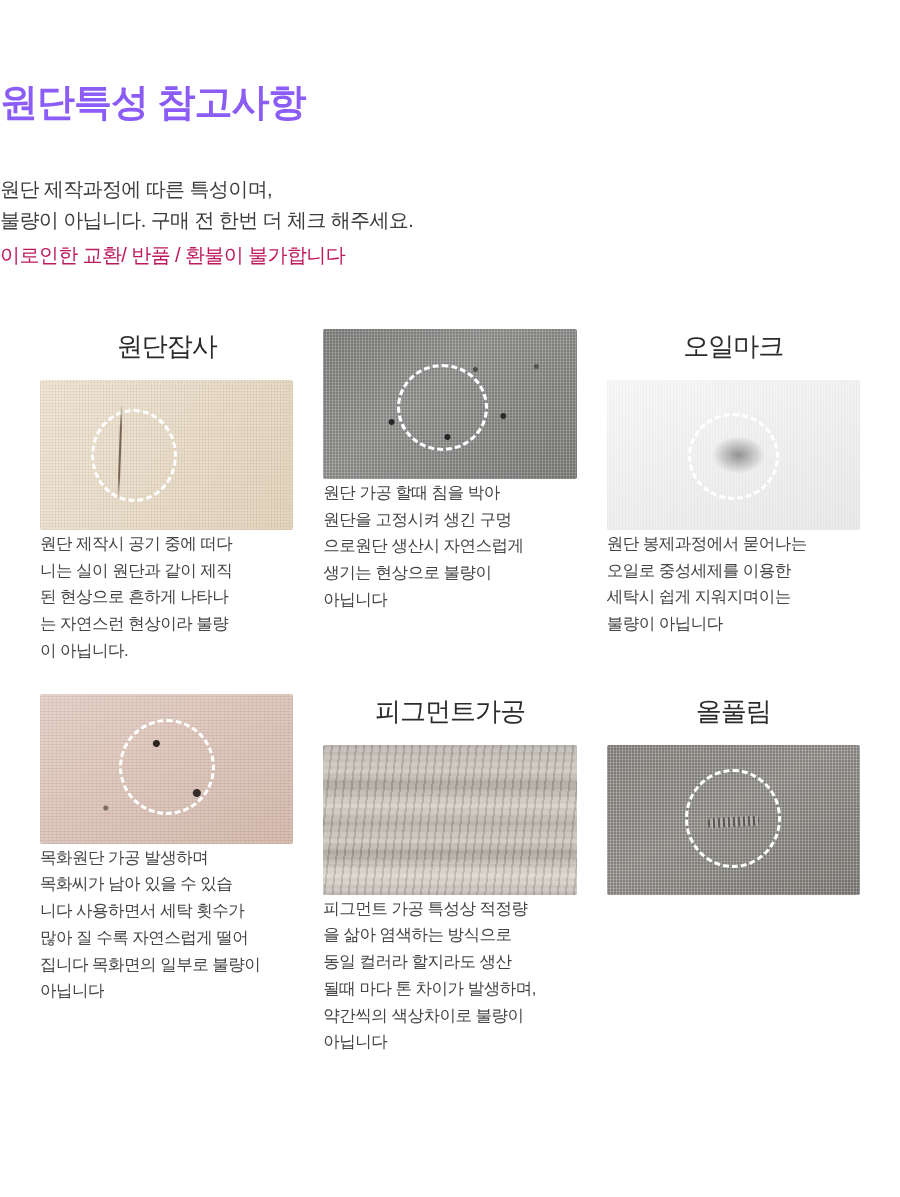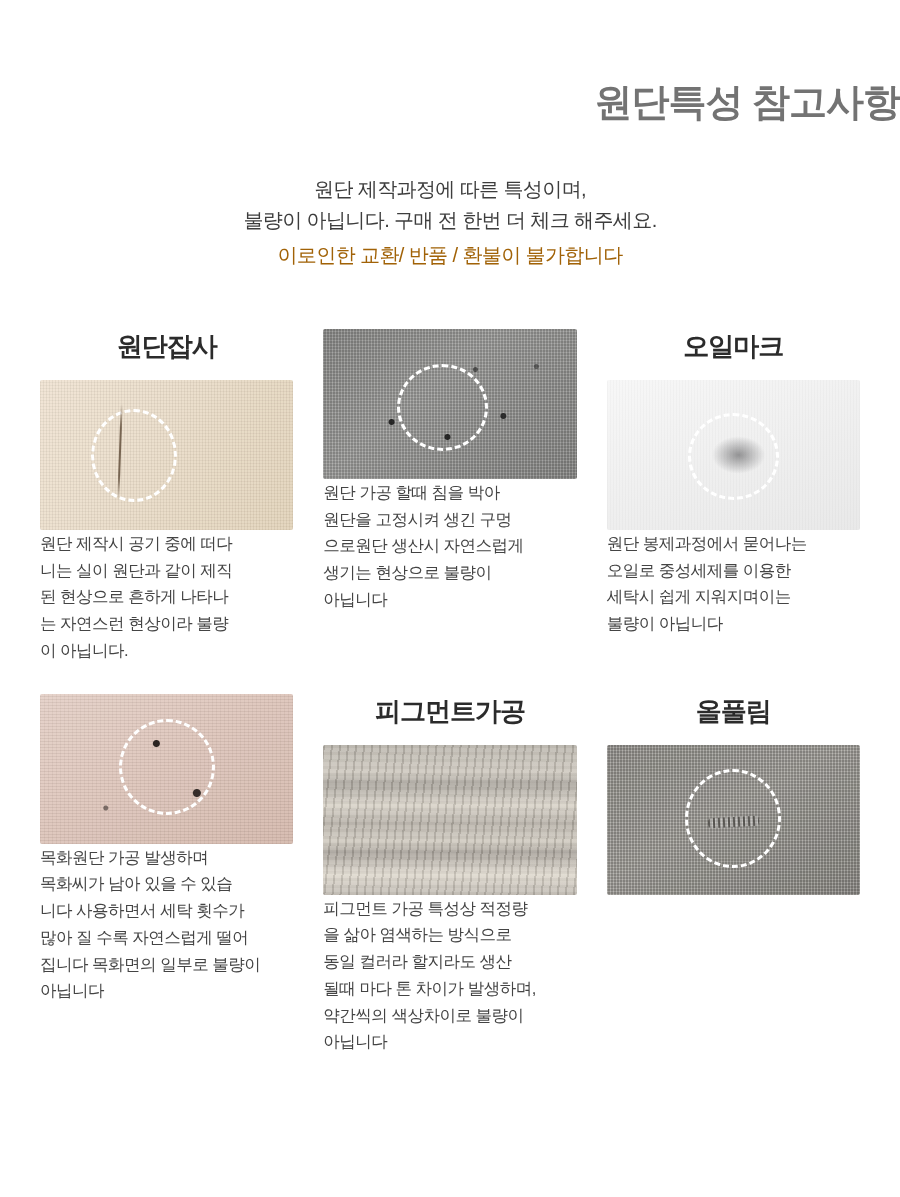--- a/index.html
+++ b/index.html
@@ -16,30 +16,29 @@
   }
   .page {
     position: relative;
     width: 900px;
     height: 1197px;
     box-sizing: border-box;
   }
 
   
   .title {
-    text-align: right;
+    text-align: left;
     font-size: 38px;
     font-weight: bold;
     letter-spacing: -1px;
-    color: #737373;
+    color: #8b5cf6;
     padding-top: 55px;
     line-height: 1.2;
   }
   .intro {
-    text-align: center;
     margin-top: 48px;
     font-size: 20px;
     line-height: 1.55;
     color: #3d3d3d;
     letter-spacing: -0.6px;
   }
   .intro .line2 {
     display: block;
   }
   .intro .warn {
@@ -60,21 +59,21 @@
   }
   .cell {
     display: flex;
     flex-direction: column;
     align-items: flex-start;
   }
   .cell-title {
     width: 100%;
     text-align: center;
     font-size: 26px;
-    font-weight: bold;
+    font-weight: normal;
     color: #2b2b2b;
     letter-spacing: -1px;
     margin-bottom: 16px;
   }
   .photo {
     width: 100%;
     height: 150px;
     position: relative;
     overflow: hidden;
     border-radius: 2px;
@@ -184,21 +183,21 @@
 </head>
 <body>
 
 <div class="page">
 
   <h1 class="title">원단특성 참고사항</h1>
 
   <div class="intro">
     <span class="line1">원단 제작과정에 따른 특성이며,</span>
     <span class="line2">불량이 아닙니다. 구매 전 한번 더 체크 해주세요.</span>
-    <span class="warn" style="color: #a16207;">이로인한 교환/ 반품 / 환불이 불가합니다</span>
+    <span class="warn" style="color: #be185d;">이로인한 교환/ 반품 / 환불이 불가합니다</span>
   </div>
 
   <div class="grid">
 
     <div class="cell">
       <div class="cell-title">원단잡사</div>
       <div class="photo tex-slub">
         <div class="dashed-circle" style="left:20%;top:19%;width:34%;height:62%;"></div>
       </div>
       <div class="caption">원단 제작시 공기 중에 떠다

